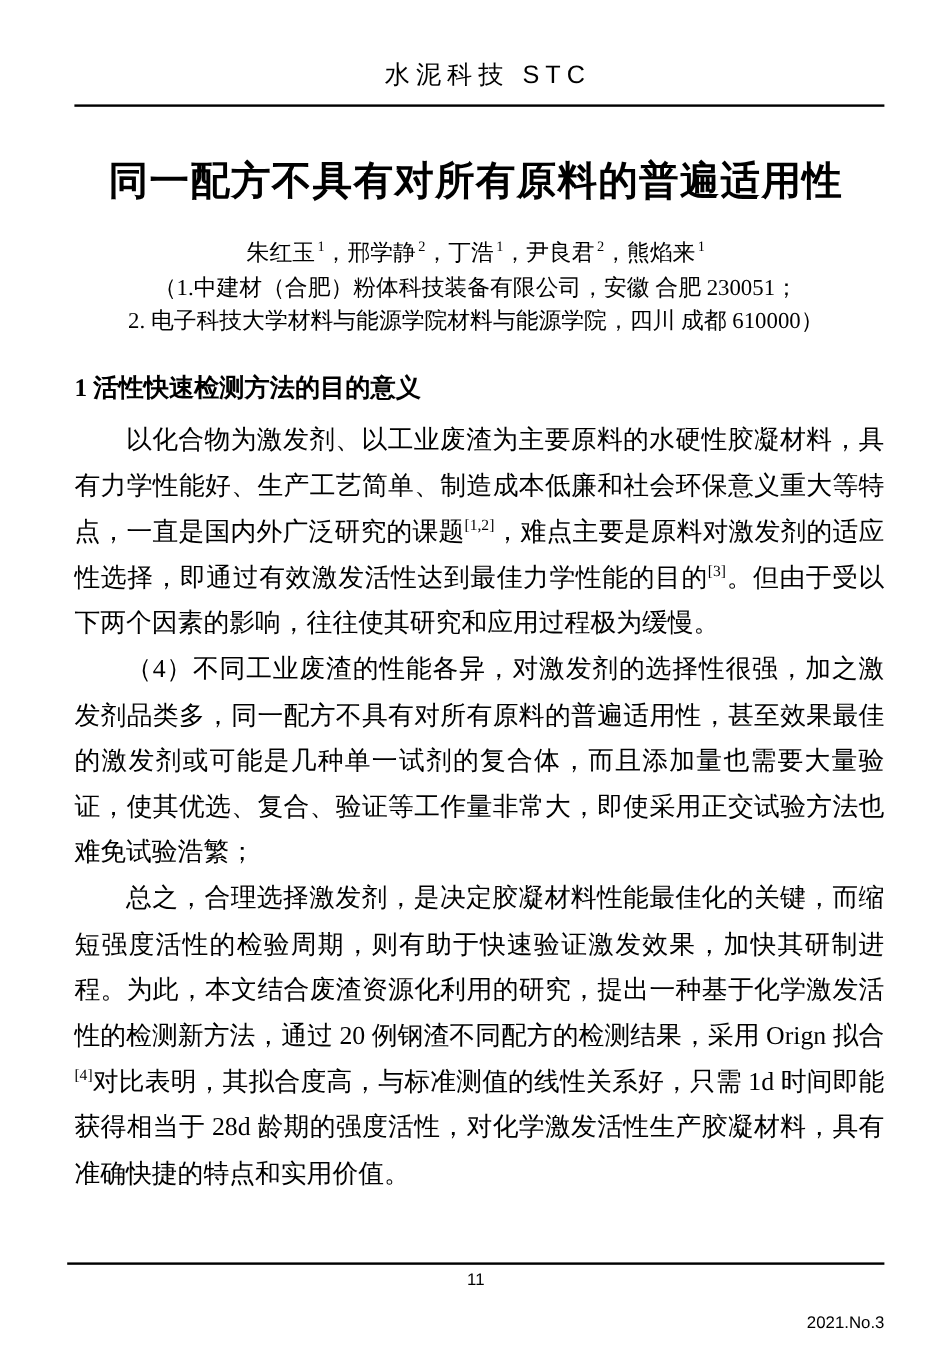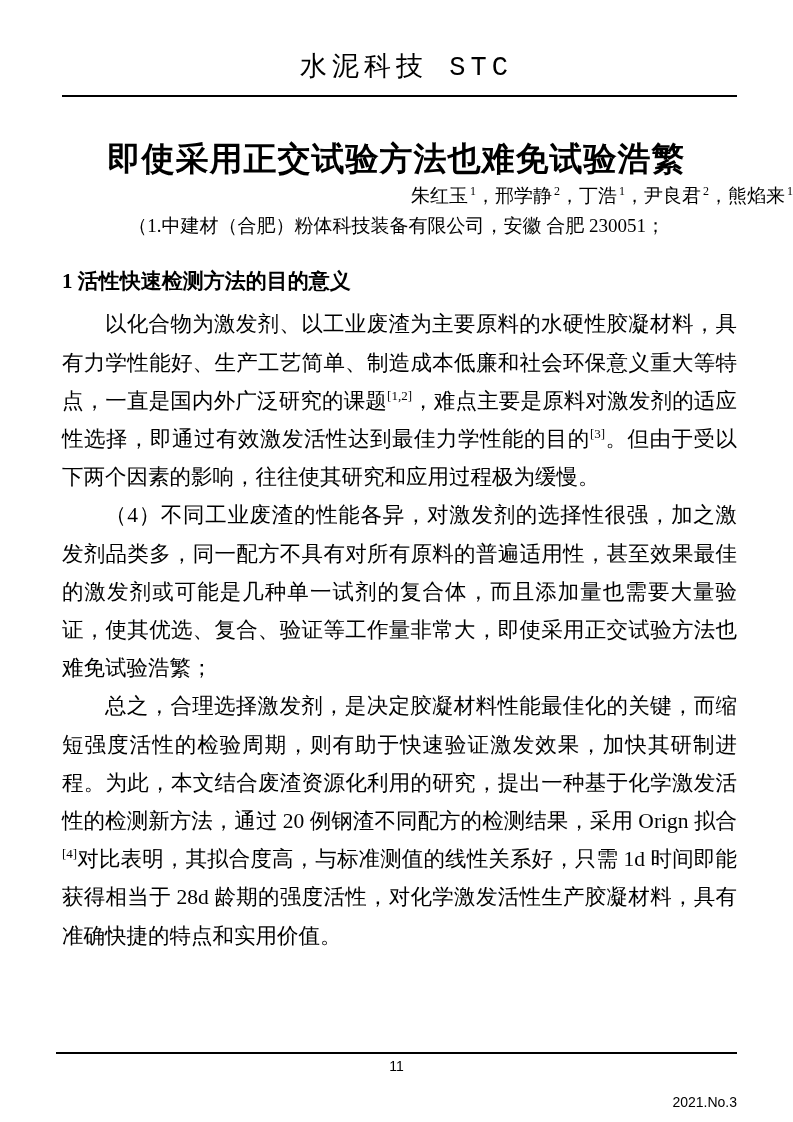--- a/index.html
+++ b/index.html
@@ -13,42 +13,43 @@
     color: #000000;
     font-family: "Liberation Serif", "DejaVu Serif", serif;
     overflow: hidden;
   }
   
   .journal-header {
     padding-top: 48px;
     text-align: center;
   }
   .journal-title {
-    font-size: 27px;
+    font-size: 21px;
     letter-spacing: 5px;
-    font-family: Liberation Mono, monospace;
+    font-family: Liberation Sans, sans-serif;
     margin-left: 20px;
   }
   .header-rule {
     margin: 11px 56px 0 62px;
     border-top: 2px solid #000000;
     height: 0;
   }
   
   .article-title {
     margin: 42px 40px 0 40px;
     text-align: center;
     font-family: "Liberation Sans", "DejaVu Sans", sans-serif;
     font-weight: 700;
     font-size: 33px;
     line-height: 40px;
     letter-spacing: 1px;
   }
   .authors-line {
-    text-align: right;
+    margin-top: 22px;
+    text-align: center;
     font-size: 19px;
     line-height: 24px;
   }
   .authors-line sup {
     font-size: 12px;
     margin-left: 2px;
   }
   .affiliations {
     margin-top: 4px;
     text-align: center;
@@ -110,26 +111,27 @@
 </head>
 <body>
 
 <div class="page">
 
   <div class="journal-header">
     <div class="journal-title">水泥科技 STC</div>
   </div>
   <div class="header-rule"></div>
 
-  <h1 class="article-title">即使采用正交试验方法也难免试验浩繁</h1>
+  <h1 class="article-title">同一配方不具有对所有原料的普遍适用性</h1>
 
   <div class="authors-line">朱红玉<sup>1</sup>，邢学静<sup>2</sup>，丁浩<sup>1</sup>，尹良君<sup>2</sup>，熊焰来<sup>1</sup></div>
 
   <div class="affiliations">
     <div>（1.中建材（合肥）粉体科技装备有限公司，安徽 合肥 230051；</div>
+    <div>2. 电子科技大学材料与能源学院材料与能源学院，四川 成都 610000）</div>
   </div>
 
   <h2 class="section-heading">1 活性快速检测方法的目的意义</h2>
 
   <div class="body-text">
     <p>以化合物为激发剂、以工业废渣为主要原料的水硬性胶凝材料，具有力学性能好、生产工艺简单、制造成本低廉和社会环保意义重大等特点，一直是国内外广泛研究的课题<sup>[1,2]</sup>，难点主要是原料对激发剂的适应性选择，即通过有效激发活性达到最佳力学性能的目的<sup>[3]</sup>。但由于受以下两个因素的影响，往往使其研究和应用过程极为缓慢。</p>
     <p>（4）不同工业废渣的性能各异，对激发剂的选择性很强，加之激发剂品类多，同一配方不具有对所有原料的普遍适用性，甚至效果最佳的激发剂或可能是几种单一试剂的复合体，而且添加量也需要大量验证，使其优选、复合、验证等工作量非常大，即使采用正交试验方法也难免试验浩繁；</p>
     <p>总之，合理选择激发剂，是决定胶凝材料性能最佳化的关键，而缩短强度活性的检验周期，则有助于快速验证激发效果，加快其研制进程。为此，本文结合废渣资源化利用的研究，提出一种基于化学激发活性的检测新方法，通过 20 例钢渣不同配方的检测结果，采用 Orign 拟合<sup>[4]</sup>对比表明，其拟合度高，与标准测值的线性关系好，只需 1d 时间即能获得相当于 28d 龄期的强度活性，对化学激发活性生产胶凝材料，具有准确快捷的特点和实用价值。</p>
   </div>
 

